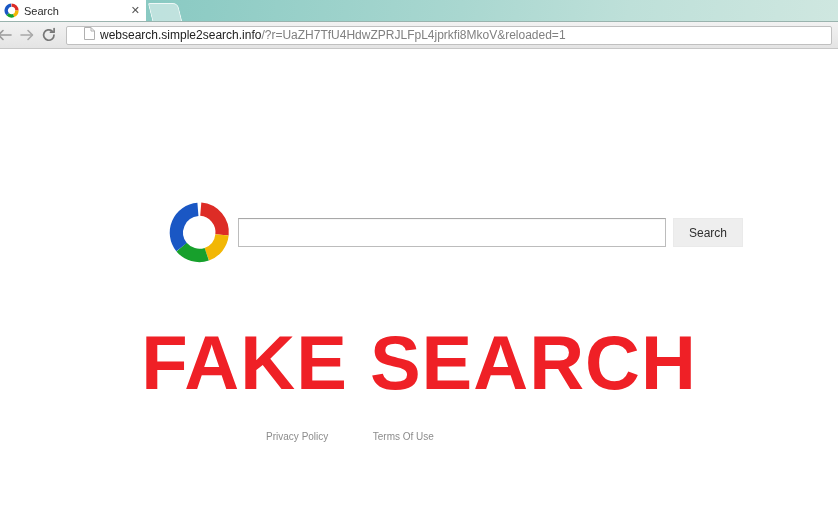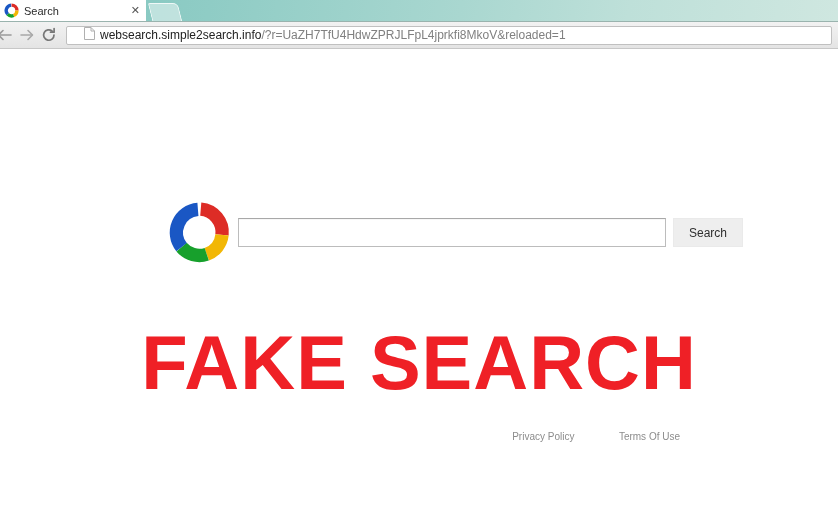--- a/index.html
+++ b/index.html
@@ -197,21 +197,21 @@
     line-height: 1;
     white-space: nowrap;
     margin-top: 15px;
   }
 
   .footer {
     position: absolute;
     top: 356px;
     left: 0;
     width: 700px;
-    text-align: right;
+    text-align: center;
   }
   .footer a {
     font-size: 10px;
     color: #8c8c8c;
     text-decoration: none;
     margin: 0 20px;
     font-family: "Liberation Sans", sans-serif;
   }
 </style>
 </head>

